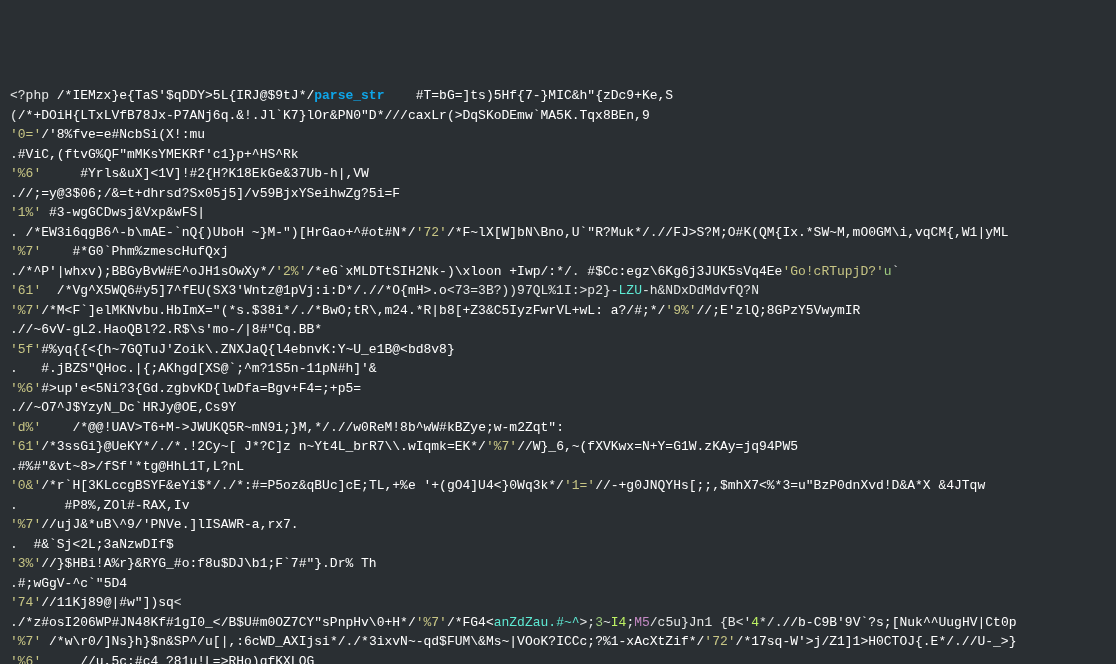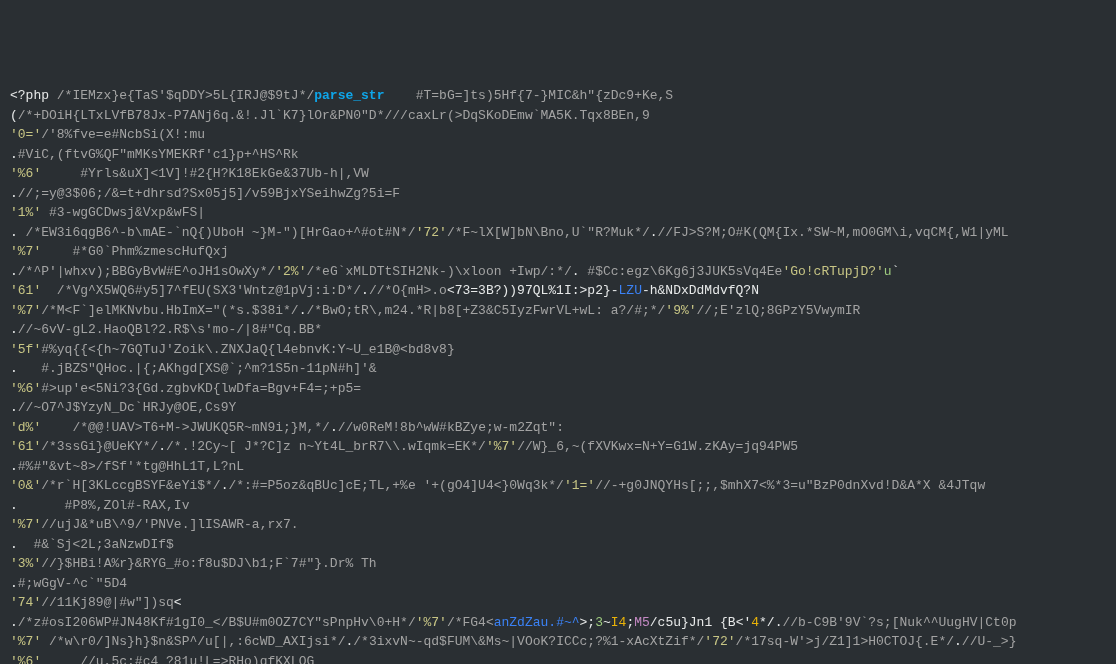--- a/index.html
+++ b/index.html
@@ -10,25 +10,25 @@
     font-size: 13px;
     line-height: 1.5;
     color: #d6d8d9;
     white-space: pre;
     overflow: hidden;
     width: 1116px;
     height: 664px;
     box-sizing: border-box;
   }
   .line { white-space: pre; }
-  .cmt  { color: #a3a3a3; }   
+  .cmt  { color: #ffffff; }   
   .str  { color: #c7c585; }   
   .fn   { color: #0ea5e9; font-weight: bold; }
-  .num  { color: #eab308; }   
-  .err  { color: #3b82f6; }   
+  .num  { color: #bef264; }   
+  .err  { color: #5eead4; }   
   .hi   { color: #9ecb7f; }   
   .mag  { color: #c58ac5; text-align: center; }   
   .wht  { color: #e7e9e9; margin-top: 40px; }
 </style>
 </head>
 <body>
 
 
 
 <div id="code"><div class="line"><span class="wht">&lt;?php </span><span class="cmt">/*IEMzx}e{TaS'$qDDY&gt;5L{IRJ@$9tJ*/</span><span class="fn">parse_str</span><span class="wht">    </span><span class="cmt">#T=bG=]ts)5Hf{7-}MIC&amp;h"{zDc9+Ke,S</span></div><div class="line"><span class="wht">(</span><span class="cmt">/*+DOiH{LTxLVfB78Jx-P7ANj6q.&amp;!.Jl`K7}lOr&amp;PN0"D*/</span><span class="cmt">//caxLr(&gt;DqSKoDEmw`MA5K.Tqx8BEn,9</span></div><div class="line"><span class="str">'0='</span><span class="cmt">/'8%fve=e#NcbSi(X!:mu</span></div><div class="line"><span class="wht">.</span><span class="cmt">#ViC,(ftvG%QF"mMKsYMEKRf'c1}p+^HS^Rk</span></div><div class="line"><span class="str">'%6'</span><span class="wht">     </span><span class="cmt">#Yrls&amp;uX]&lt;1V]!#2{H?K18EkGe&amp;37Ub-h|,VW</span></div><div class="line"><span class="wht">.</span><span class="cmt">//;=y@3$06;/&amp;=t+dhrsd?Sx05j5]/v59BjxYSeihwZg?5i=F</span></div><div class="line"><span class="str">'1%'</span><span class="wht"> </span><span class="cmt">#3-wgGCDwsj&amp;Vxp&amp;wFS|</span></div><div class="line"><span class="wht">. </span><span class="cmt">/*EW3i6qgB6^-b\mAE-`nQ{)UboH ~}M-")[HrGao+^#ot#N*/</span><span class="str">'72'</span><span class="cmt">/*F~lX[W]bN\Bno,U`"R?Muk*/</span><span class="wht">.</span><span class="cmt">//FJ&gt;S?M;O#K(QM{Ix.*SW~M,mO0GM\i,vqCM{,W1|yML</span></div><div class="line"><span class="str">'%7'</span><span class="wht">    </span><span class="cmt">#*G0`Phm%zmescHufQxj</span></div><div class="line"><span class="wht">.</span><span class="cmt">/*^P'|whxv);BBGyBvW#E^oJH1sOwXy*/</span><span class="str">'2%'</span><span class="cmt">/*eG`xMLDTtSIH2Nk-)\xloon +Iwp/:*/</span><span class="wht">. </span><span class="cmt">#$Cc:egz\6Kg6j3JUK5sVq4Ee</span><span class="str">'Go!cRTupjD?'</span><span class="hi">u</span><span class="wht">`</span></div><div class="line"><span class="str">'61'</span><span class="wht">  </span><span class="cmt">/*Vg^X5WQ6#y5]7^fEU(SX3'Wntz@1pVj:i:D*/</span><span class="wht">.</span><span class="cmt">//*O{mH&gt;.o</span><span class="wht">&lt;73=3B?))97QL%1I:&gt;p2}-</span><span class="err">LZU</span><span class="wht">-h&amp;NDxDdMdvfQ?N</span></div><div class="line"><span class="str">'%7'</span><span class="cmt">/*M&lt;F`]elMKNvbu.HbImX="(*s.$38i*/</span><span class="wht">.</span><span class="cmt">/*BwO;tR\,m24.*R|b8[+Z3&amp;C5IyzFwrVL+wL: a?/#;*/</span><span class="str">'9%'</span><span class="cmt">//;E'zlQ;8GPzY5VwymIR</span></div><div class="line"><span class="wht">.</span><span class="cmt">//~6vV-gL2.HaoQBl?2.R$\s'mo-/|8#"Cq.BB*</span></div><div class="line"><span class="str">'5f'</span><span class="cmt">#%yq{{&lt;{h~7GQTuJ'Zoik\.ZNXJaQ{l4ebnvK:Y~U_e1B@&lt;bd8v8}</span></div><div class="line"><span class="wht">.   </span><span class="cmt">#.jBZS"QHoc.|{;AKhgd[XS@`;^m?1S5n-11pN#h]'&amp;</span></div><div class="line"><span class="str">'%6'</span><span class="cmt">#&gt;up'e&lt;5Ni?3{Gd.zgbvKD{lwDfa=Bgv+F4=;+p5=</span></div><div class="line"><span class="wht">.</span><span class="cmt">//~O7^J$YzyN_Dc`HRJy@OE,Cs9Y</span></div><div class="line"><span class="str">'d%'</span><span class="wht">    </span><span class="cmt">/*@@!UAV&gt;T6+M-&gt;JWUKQ5R~mN9i;}M,*/</span><span class="wht">.</span><span class="cmt">//w0ReM!8b^wW#kBZye;w-m2Zqt":</span></div><div class="line"><span class="str">'61'</span><span class="cmt">/*3ssGi}@UeKY*/</span><span class="wht">.</span><span class="cmt">/*.!2Cy~[ J*?C]z n~Yt4L_brR7\\.wIqmk=EK*/</span><span class="str">'%7'</span><span class="cmt">//W}_6,~(fXVKwx=N+Y=G1W.zKAy=jq94PW5</span></div><div class="line"><span class="wht">.</span><span class="cmt">#%#"&amp;vt~8&gt;/fSf'*tg@HhL1T,L?nL</span></div><div class="line"><span class="str">'0&amp;'</span><span class="cmt">/*r`H[3KLccgBSYF&amp;eYi$*/</span><span class="wht">.</span><span class="cmt">/*:#=P5oz&amp;qBUc]cE;TL,+%e '+(gO4]U4&lt;}0Wq3k*/</span><span class="str">'1='</span><span class="cmt">//-+g0JNQYHs[;;,$mhX7&lt;%*3=u"BzP0dnXvd!D&amp;A*X &amp;4JTqw</span></div><div class="line"><span class="wht">.      </span><span class="cmt">#P8%,ZOl#-RAX,Iv</span></div><div class="line"><span class="str">'%7'</span><span class="cmt">//ujJ&amp;*uB\^9/'PNVe.]lISAWR-a,rx7.</span></div><div class="line"><span class="wht">.  </span><span class="cmt">#&amp;`Sj&lt;2L;3aNzwDIf$</span></div><div class="line"><span class="str">'3%'</span><span class="cmt">//}$HBi!A%r}&amp;RYG_#o:f8u$DJ\b1;F`7#"}.Dr% Th</span></div><div class="line"><span class="wht">.</span><span class="cmt">#;wGgV-^c`"5D4</span></div><div class="line"><span class="str">'74'</span><span class="cmt">//11Kj89@|#w"])sq</span><span class="wht">&lt;</span></div><div class="line"><span class="wht">.</span><span class="cmt">/*z#osI206WP#JN48Kf#1gI0_&lt;/B$U#m0OZ7CY"sPnpHv\0+H*/</span><span class="str">'%7'</span><span class="cmt">/*FG4&lt;</span><span class="err">anZdZau.#~^</span><span class="wht">&gt;;</span><span class="hi">3</span><span class="wht">~</span><span class="num">I4</span><span class="wht">;</span><span class="mag">M5</span><span class="wht">/c5u}Jn1 {B&lt;'</span><span class="num">4</span><span class="wht">*/.</span><span class="cmt">//b-C9B'9V`?s;[Nuk^^UugHV|Ct0p</span></div><div class="line"><span class="str">'%7'</span><span class="wht"> </span><span class="cmt">/*w\r0/]Ns}h}$n&amp;SP^/u[|,:6cWD_AXIjsi*/</span><span class="wht">.</span><span class="cmt">/*3ixvN~-qd$FUM\&amp;Ms~|VOoK?ICCc;?%1-xAcXtZif*/</span><span class="str">'72'</span><span class="cmt">/*17sq-W'&gt;j/Z1]1&gt;H0CTOJ{.E*/</span><span class="wht">.</span><span class="cmt">//U-_&gt;}</span></div><div class="line"><span class="str">'%6'</span><span class="wht">     </span><span class="cmt">//u,5c:#c4 ?81u!L=&gt;RHo)qfKXLOG</span></div></div>

